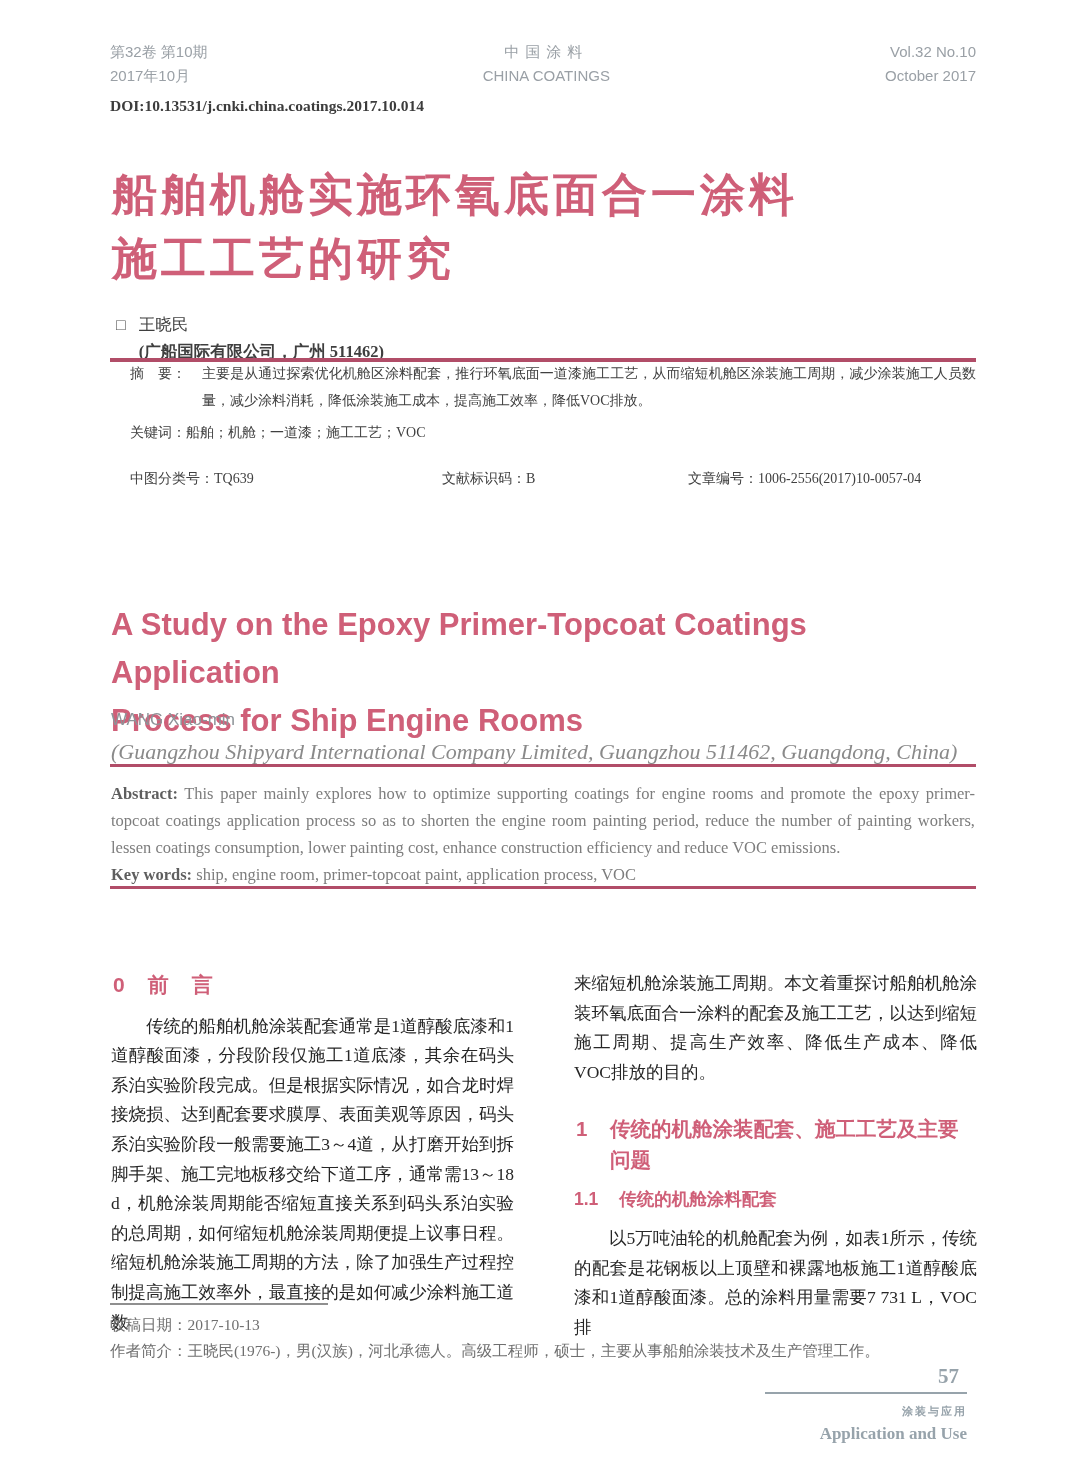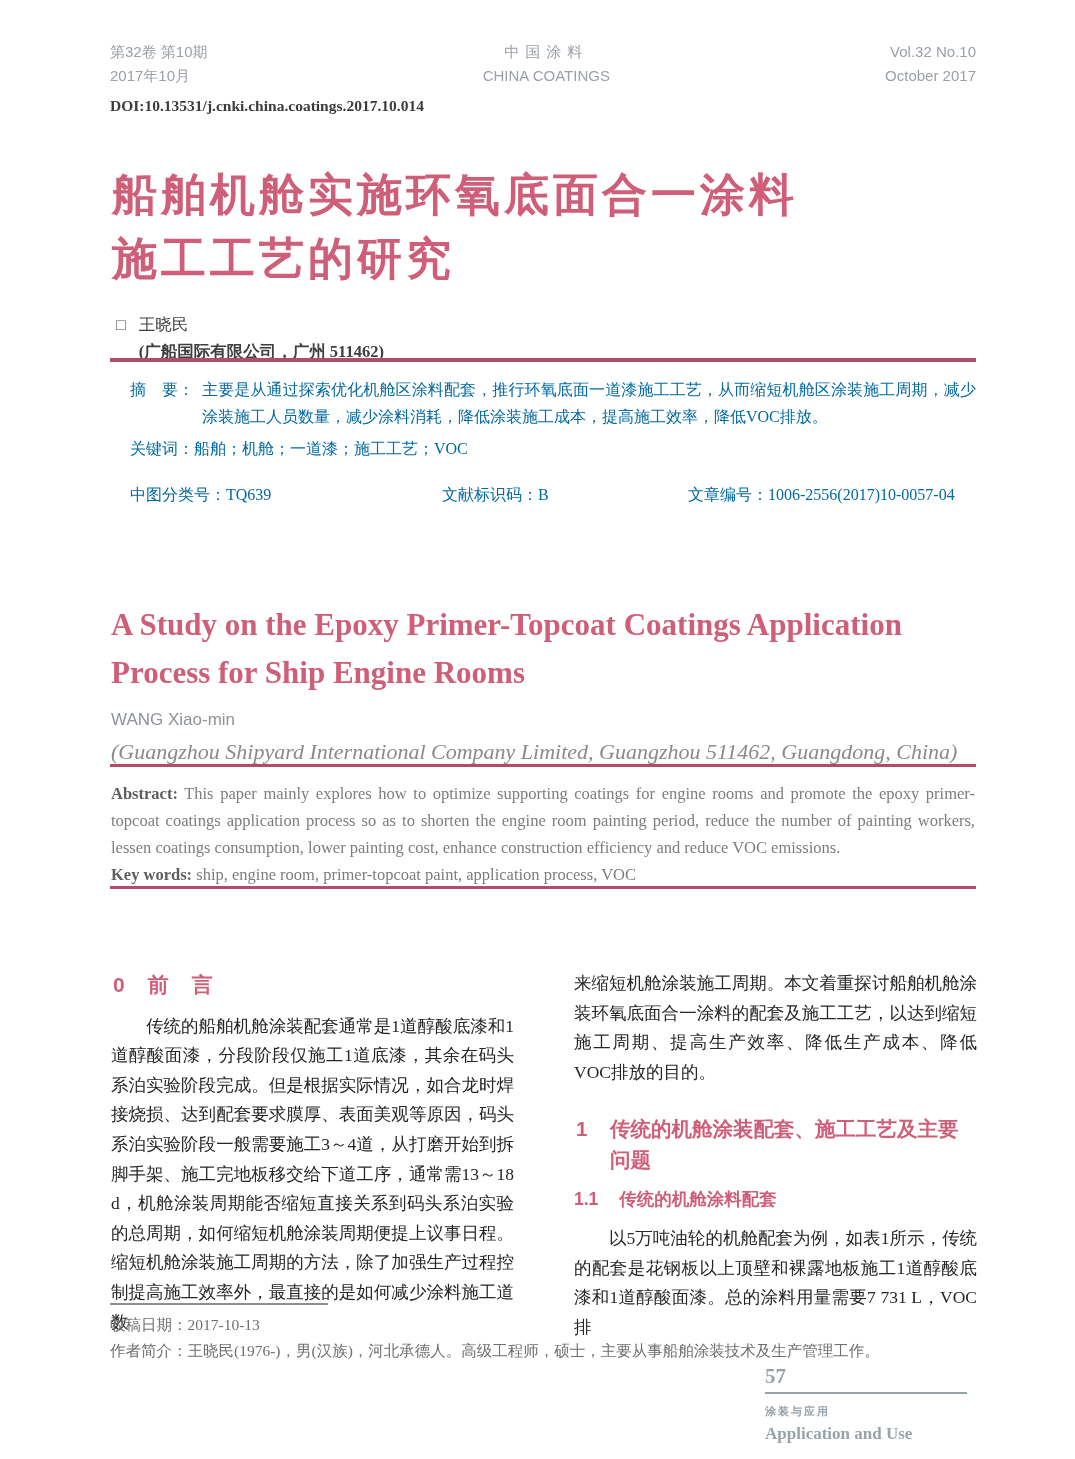--- a/index.html
+++ b/index.html
@@ -37,33 +37,33 @@
   .marker{font-size:16px;line-height:22px;color:#555;}
   .author-cn .name{line-height:22px;font-weight:500;}
   .author-cn .affil{margin-top:5px;line-height:22px;font-weight:bold;}
 
   .rule{left:110px;width:866px;background:var(--rule-pink);}
   .rule1{top:358px;height:4px;}
   .rule2{top:764px;height:3px;}
   .rule3{top:886px;height:3px;}
 
   
-  .abs-cn{top:376px;left:130px;width:846px;color:#0369a1;font-size:16px;line-height:27px;}
+  .abs-cn{top:360px;left:130px;width:846px;color:#404040;font-size:14px;line-height:27px;}
   .abs-cn .row1{display:flex;}
   .abs-cn .lbl{flex:0 0 72px;white-space:nowrap;}
   .abs-cn .txt{flex:1;text-align:justify;}
   .abs-cn .kw{margin-top:5px;}
   .clc-row{display:flex;margin-top:19px;align-items:flex-end;}
   .clc-row .c1{width:312px;}
   .clc-row .c2{width:246px;}
   .clc-row .c3{flex:1;}
 
   
   .title-en{top:601px;left:111px;width:866px;
-    font-family:Liberation Serif, serif;
+    font-family:Liberation Sans, sans-serif;
     font-size:31px;font-weight:bold;color:var(--accent-pink);line-height:48px;}
   .author-en{top:710px;left:111px;font-family:"Liberation Sans","DejaVu Sans",sans-serif;
     font-size:17px;color:#8d9398;}
   .affil-en{top:739px;left:111px;font-style:italic;font-size:22px;color:#8a8a8a;}
 
   
   .abs-en{top:780px;left:111px;width:864px;color:#7d7d7d;font-size:16.5px;line-height:27px;text-align:justify;}
   .abs-en b{color:#5e5e5e;}
   .abs-en .kwline{text-align:left;}
 
@@ -81,21 +81,21 @@
   .sec-h1 .num{position:absolute;left:2px;top:0;}
   .sec-h11{margin:10px 0 9px 0;font-family:"Liberation Sans","DejaVu Sans",sans-serif;
     font-size:17.5px;font-weight:bold;color:var(--accent-pink);text-align:left;}
   .sec-h11 .num{margin-right:16px;}
 
   
   .footnote-rule{top:1303px;left:110px;width:218px;height:0;border-top:2px solid #8f8f8f;}
   .footnote{top:1312px;left:110px;width:800px;font-size:15.5px;line-height:26px;color:#6f6f6f;}
 
   
-  .pfooter{top:1363px;left:765px;width:202px;text-align:left;color:var(--footer-gray);}
+  .pfooter{top:1363px;left:765px;width:202px;text-align:right;color:var(--footer-gray);}
   .pfooter .pnum{font-size:21px;font-weight:bold;padding-right:8px;line-height:26px;}
   .pfooter .fline{border-top:2px solid var(--footer-gray);margin-top:3px;}
   .pfooter .fcn{margin-top:6px;font-size:11px;font-weight:bold;letter-spacing:2px;line-height:22px;}
   .pfooter .fen{font-size:17px;font-weight:bold;line-height:24px;}
 </style>
 </head>
 <body>
 
 <div class="page">
 

